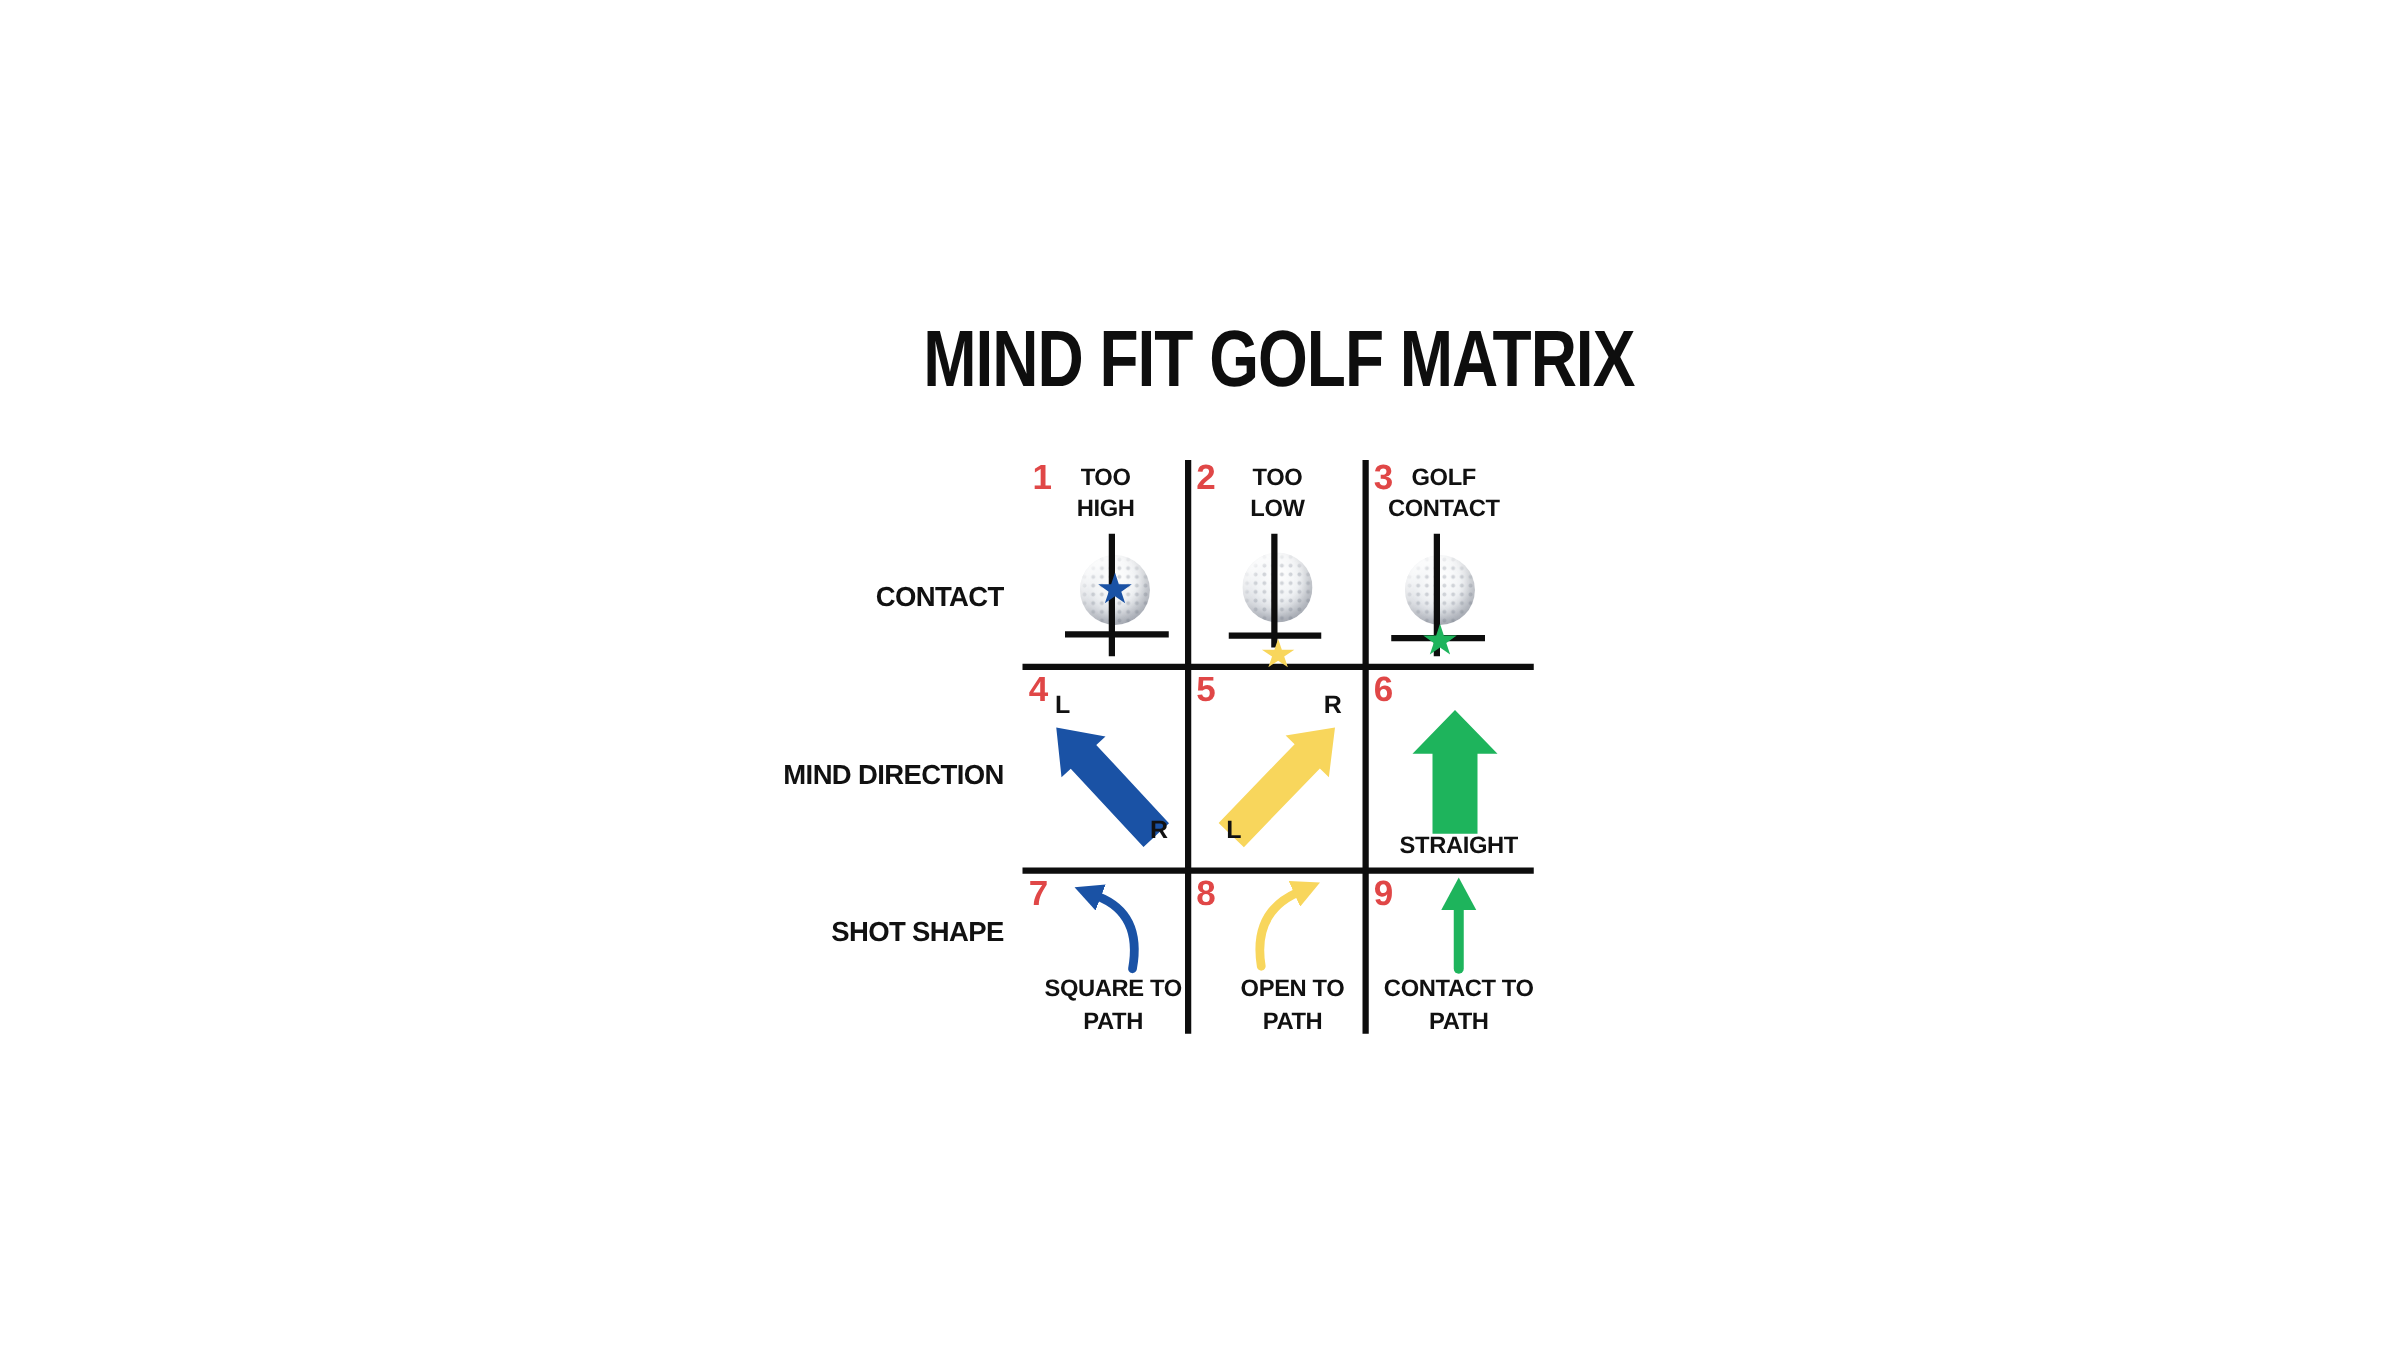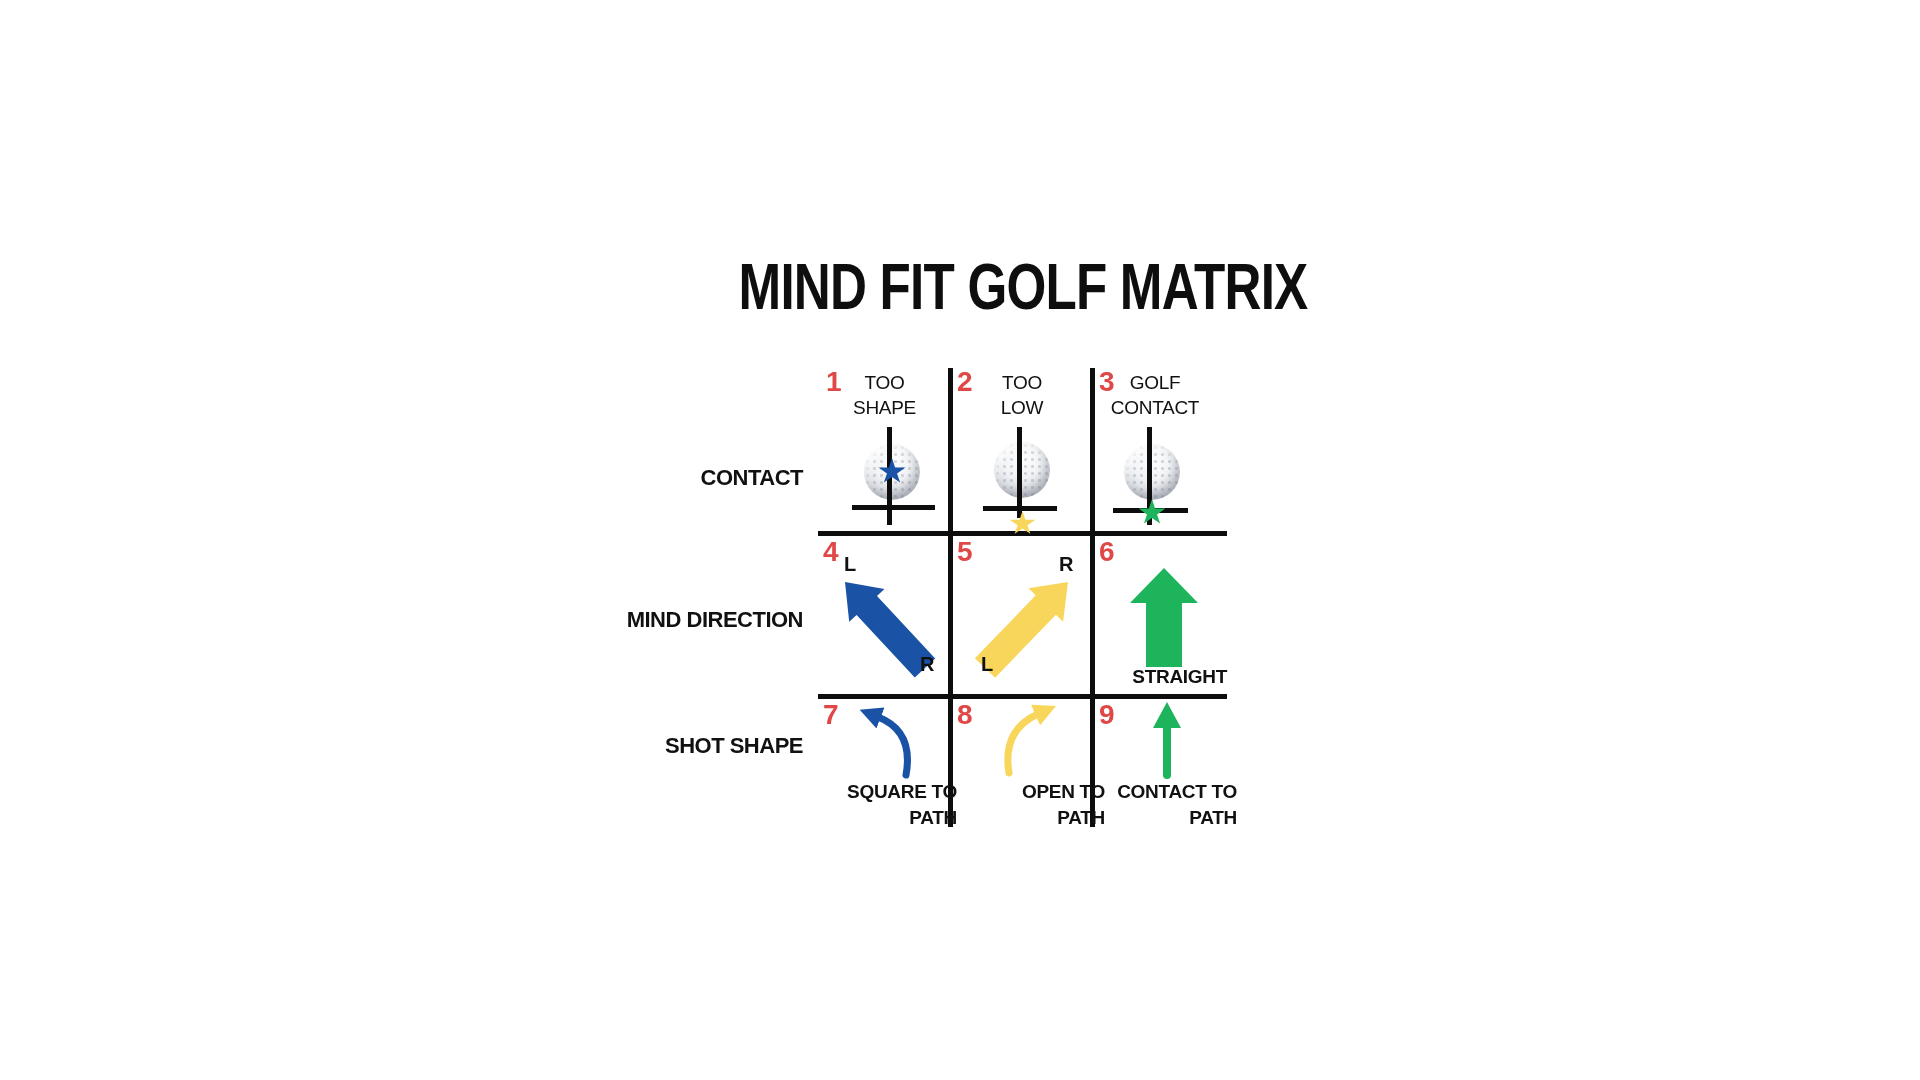--- a/index.html
+++ b/index.html
@@ -40,22 +40,22 @@
   .c3{left:275px;top:0;width:134px;height:166px;}
   .c4{left:0;top:166px;width:133px;height:163px;}
   .c5{left:133px;top:166px;width:142px;height:163px;}
   .c6{left:275px;top:166px;width:134px;height:163px;}
   .c7{left:0;top:329px;width:133px;height:130px;}
   .c8{left:133px;top:329px;width:142px;height:130px;}
   .c9{left:275px;top:329px;width:134px;height:130px;}
 
   .num{position:absolute;font-size:28px;font-weight:bold;color:var(--red);line-height:1;}
   .hdr{position:absolute;left:0;right:0;top:2px;text-align:center;
-    font-size:19px;font-weight:normal;line-height:25px;letter-spacing:-0.3px;}
-  .cap{position:absolute;text-align:right;font-size:19px;font-weight:bold;
+    font-size:19px;font-weight:bold;line-height:25px;letter-spacing:-0.3px;}
+  .cap{position:absolute;text-align:center;font-size:19px;font-weight:bold;
     line-height:26px;letter-spacing:-0.3px;white-space:nowrap;}
   .lr{position:absolute;font-size:20px;font-weight:bold;line-height:1;}
 
   
   .ball{position:absolute;width:56px;height:56px;border-radius:50%;
     background-image:
       radial-gradient(circle, rgba(118,126,140,0.30) 1.2px, rgba(0,0,0,0) 1.9px),
       radial-gradient(circle at 50% 30%, #ffffff 0%, #f1f3f5 40%, #dcdfe4 66%, #bcc0c9 90%, #a9adb8 100%);
     background-size:7px 7px,100% 100%;
     box-shadow:inset -4px -6px 9px rgba(95,100,112,0.35), inset 3px 5px 7px rgba(255,255,255,0.85);
@@ -83,21 +83,21 @@
   <div class="grid">
     <div class="gridline vline1"></div>
     <div class="gridline vline2"></div>
     <div class="gridline hline1"></div>
     <div class="gridline hline2"></div>
 
     <div class="cell c1">
       <div class="num" style="left:8px;top:0">1</div>
       <div class="hdr">
         <div>TOO</div>
-        <div>SHAPE</div>
+        <div>HIGH</div>
       </div>
       <div class="ball" style="left:46px;top:76px"></div>
       <div class="stick" style="left:69px;top:59px;width:5px;height:98px"></div>
       <div class="stick" style="left:34px;top:137px;width:83px;height:5px"></div>
       <div class="star blue" style="left:60px;top:90px;width:28px;height:27px"></div>
     </div>
 
     <div class="cell c2">
       <div class="num" style="left:6px;top:0">2</div>
       <div class="hdr">

